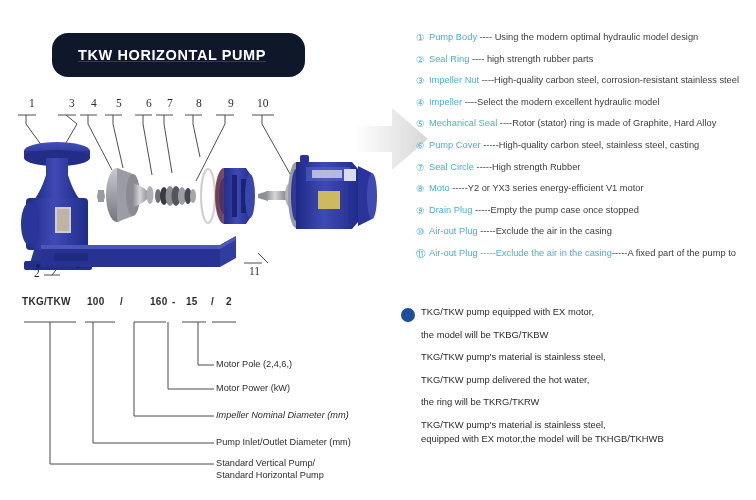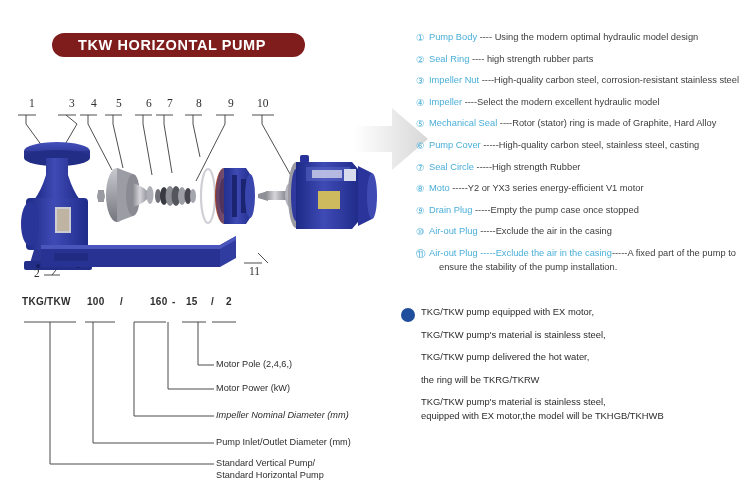--- a/index.html
+++ b/index.html
@@ -5,23 +5,23 @@
   html,body{margin:0;padding:0;background:#ffffff;}
   body{
     width:756px;height:500px;position:relative;overflow:hidden;
     font-family:"Liberation Sans","DejaVu Sans",sans-serif;
     color:#3c3c3c;
   }
   .page{position:absolute;inset:0;}
 
   
   .title-pill{
-    position:absolute;left:52px;top:33px;width:253px;height:24px;
-    background:#7f1d1d;border-radius:16px;
-    display:flex;align-items:center;
+    position:absolute;left:52px;top:33px;width:253px;height:44px;
+    background:#0f172a;border-radius:16px;
+    display:flex;align-items:center;text-decoration:underline;
   }
   .title-pill span{
     color:#ffffff;font-size:14.5px;font-weight:bold;letter-spacing:.6px;
     padding-left:26px;
   }
 
   
   .diagram{position:absolute;left:0;top:95px;width:400px;height:200px;}
   .diagram svg{display:block;}
 
@@ -292,21 +292,21 @@
       <span class="txt"><span class="nm">Drain Plug</span><span class="ds"> -----</span><span class="ds">Empty the pump case once stopped</span></span>
     </div>
 
     <div class="part-row">
       <span class="cir">⑩</span>
       <span class="txt"><span class="nm">Air-out Plug</span><span class="ds"> -----</span><span class="ds">Exclude the air in the casing</span></span>
     </div>
 
     <div class="part-row last">
       <span class="cir">⑪</span>
-      <span class="txt"><span class="nm">Air-out Plug -----Exclude the air in the casing</span><span class="tail">-----</span><span class="ds">A fixed part of the pump to</span><span class="indent2">ensure the stability of the pump installation.</span></span>
+      <span class="txt"><span class="nm">Air-out Plug -----Exclude the air in the casing</span><span class="tail">-----</span><span class="ds">A fixed part of the pump to</span></span>
     </div>
   </div>
 
   <div class="nomen">
 
     <span class="mseg" style="left:22px;top:6px;">TKG/TKW</span>
     <span class="mseg" style="left:87px;top:6px;">100</span>
     <span class="mseg" style="left:120px;top:6px;">/</span>
     <span class="mseg" style="left:150px;top:6px;">160</span>
     <span class="mseg" style="left:172px;top:6px;">-</span>
@@ -335,20 +335,21 @@
     <span class="nlabel" style="left:216px;top:93px;">Motor Power  (kW)</span>
     <span class="nlabel" style="left:216px;top:120px;font-style:italic;">Impeller Nominal Diameter (mm)</span>
     <span class="nlabel" style="left:216px;top:147px;">Pump Inlet/Outlet Diameter (mm)</span>
     <span class="nlabel" style="left:216px;top:168px;">Standard Vertical  Pump/</span>
     <span class="nlabel" style="left:216px;top:180px;">Standard  Horizontal Pump</span>
   </div>
 
   <div class="notes">
     <span class="dot"></span>
     <div class="nline">TKG/TKW pump equipped with EX motor,</div>
+    <div class="nline">the model will be TKBG/TKBW</div>
     <div class="nline">TKG/TKW pump's material is stainless steel,</div>
     <div class="nline">TKG/TKW pump delivered the hot water,</div>
     <div class="nline">the ring will be TKRG/TKRW</div>
     <div class="nline tight">TKG/TKW pump's material is stainless steel,</div>
     <div class="nline">equipped with EX motor,the model will be TKHGB/TKHWB</div>
   </div>
 
 </div>
 
 </body></html>

